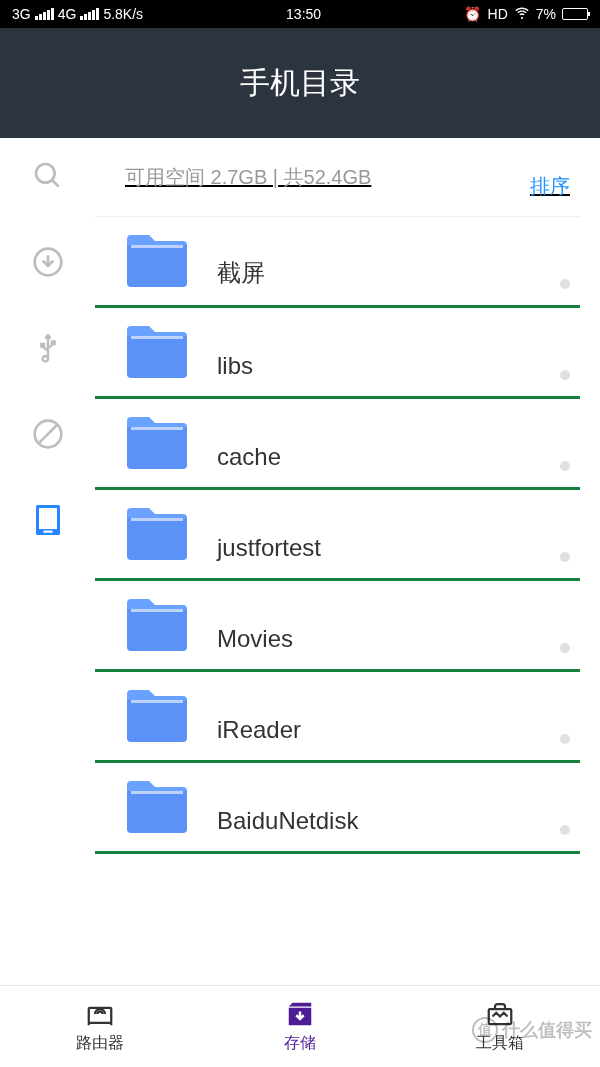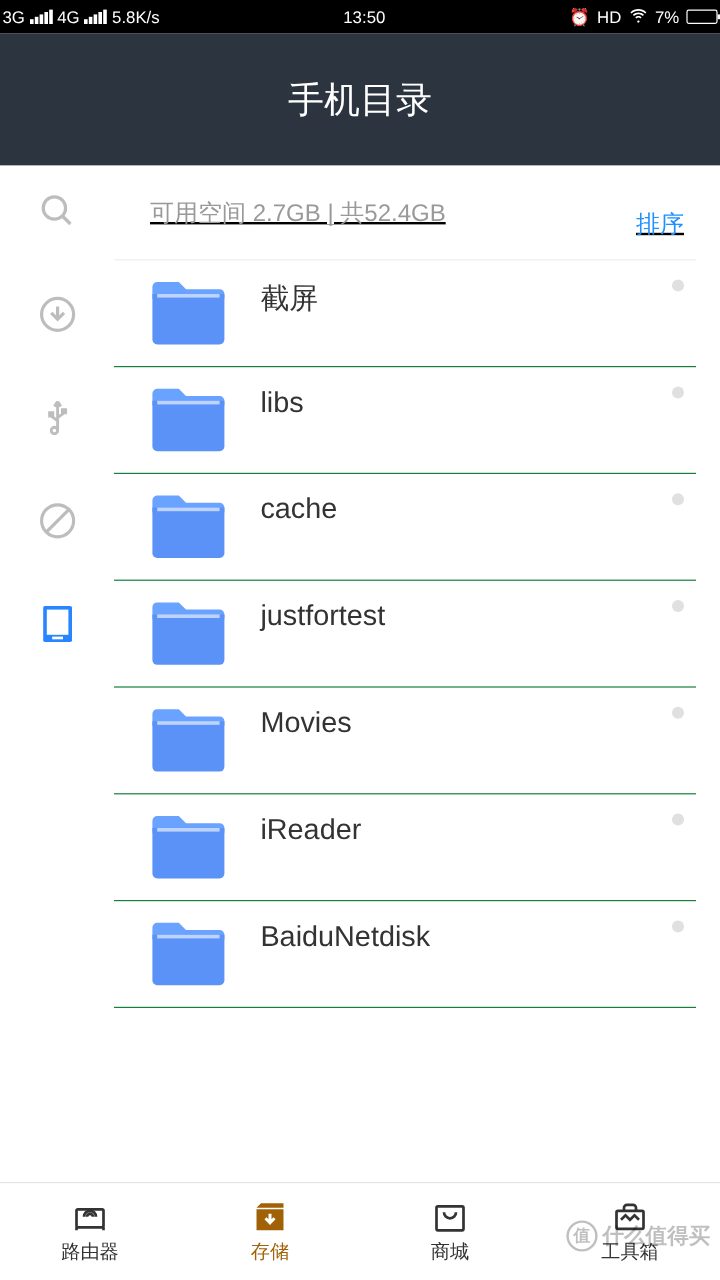--- a/index.html
+++ b/index.html
@@ -1,18 +1,18 @@
 <!DOCTYPE html>
 <html><head>
 <meta charset="utf-8">
 <style>
 * { margin: 0; padding: 0; box-sizing: border-box; }
 body { width: 600px; height: 1067px; font-family: -apple-system, "Helvetica Neue", Arial, sans-serif; background: #fff; overflow: hidden; position: relative; }
 
-.status-bar { height: 28px; background: #000; color: #fff; display: flex; align-items: center; justify-content: space-between; padding: 0 2px; font-size: 14px; }
+.status-bar { height: 28px; background: #000; color: #fff; display: flex; align-items: center; justify-content: space-between; padding: 0 12px; font-size: 14px; }
 .status-left { display: flex; align-items: center; gap: 4px; }
 .status-right { display: flex; align-items: center; gap: 6px; }
 .signal-bars { display: inline-flex; align-items: flex-end; gap: 1px; }
 .signal-bars span { width: 3px; background: #fff; display: inline-block; }
 .signal-bars span:nth-child(1){height:4px} .signal-bars span:nth-child(2){height:6px} .signal-bars span:nth-child(3){height:8px} .signal-bars span:nth-child(4){height:10px} .signal-bars span:nth-child(5){height:12px}
 .battery { width: 26px; height: 12px; border: 1px solid #fff; border-radius: 2px; position: relative; }
 .battery::after { content: ""; position: absolute; right: -3px; top: 3px; width: 2px; height: 4px; background: #fff; }
 .battery-fill { height: 100%; width: 7%; background: #fff; }
 
 .header { height: 110px; background: #2c3440; color: #fff; display: flex; align-items: center; justify-content: center; font-size: 30px; font-weight: 400; }
@@ -23,29 +23,29 @@
 .sidebar-item { width: 40px; height: 40px; display: flex; align-items: center; justify-content: center; color: #bdbdbd; }
 .sidebar-item.active { color: #2786ff; }
 .sidebar-item svg { width: 32px; height: 32px; }
 .sidebar-item.active svg { width: 36px; height: 36px; }
 
 .content { flex: 1; background: #fff; padding: 0 20px 0 0; }
 .info-row { display: flex; align-items: center; justify-content: space-between; padding: 16px 10px 16px 30px; border-bottom: 1px solid #eee; text-decoration: underline; }
 .storage-text { color: #999; font-size: 20px; }
 .sort-btn { color: #1e90ff; font-size: 20px; margin-top: 19px; }
 
-.folder-row { display: flex; align-items: flex-start; padding: 16px 10px 16px 30px; border-bottom: 1px solid #15803d; }
+.folder-row { display: flex; align-items: flex-end; padding: 16px 10px 16px 30px; border-bottom: 3px solid #15803d; }
 .folder-icon { width: 64px; height: 56px; margin-right: 28px; position: relative; }
 .folder-icon svg { width: 100%; height: 100%; }
 .folder-name { flex: 1; font-size: 24px; color: #333; }
 .folder-dot { width: 10px; height: 10px; border-radius: 50%; background: #e0e0e0; }
 
 .bottom-nav { position: absolute; bottom: 0; left: 0; right: 0; height: 82px; background: #fff; border-top: 1px solid #e5e5e5; display: flex; }
 .nav-item { flex: 1; display: flex; flex-direction: column; align-items: center; justify-content: center; gap: 4px; color: #333; font-size: 16px; }
-.nav-item.active { color: #a16207; font-family: Liberation Serif, serif; }
+.nav-item.active { color: #4c1d95; font-family: Liberation Serif, serif; }
 .nav-item svg { width: 30px; height: 30px; }
 
 .watermark { position: absolute; right: 8px; bottom: 24px; color: rgba(0,0,0,0.25); font-size: 18px; font-weight: bold; display: flex; align-items: center; gap: 4px; }
 .watermark-badge { width: 26px; height: 26px; border: 2px solid rgba(0,0,0,0.25); border-radius: 50%; display: flex; align-items: center; justify-content: center; font-size: 14px; }
 </style>
 </head>
 <body>
 
 <div class="status-bar">
   <div class="status-left">
@@ -202,27 +202,20 @@
   </div>
   <div class="nav-item active">
     <svg viewBox="0 0 24 24" fill="currentColor">
         <path d="M3 6l3-3h15v3H3zM3 7h18v14H3z"></path>
         <path d="M12 10v5m-3-2l3 3 3-3" stroke="#fff" stroke-width="2" fill="none"></path>
       </svg>
     <span>存储</span>
   </div>
   <div class="nav-item">
     <svg viewBox="0 0 24 24" fill="none" stroke="currentColor" stroke-width="1.8">
-        <rect x="3" y="5" width="18" height="16" rx="1"></rect>
-        <path d="M8 9a4 4 0 008 0"></path>
-      </svg>
-    <span>商城</span>
-  </div>
-  <div class="nav-item">
-    <svg viewBox="0 0 24 24" fill="none" stroke="currentColor" stroke-width="1.8">
         <rect x="3" y="8" width="18" height="12" rx="1"></rect>
         <path d="M8 8V6a2 2 0 012-2h4a2 2 0 012 2v2M6 14l3-3 3 3 3-3 3 3"></path>
       </svg>
     <span>工具箱</span>
   </div>
 </div>
 
 <div class="watermark">
   <span class="watermark-badge">值</span>
   <span>什么值得买</span>

